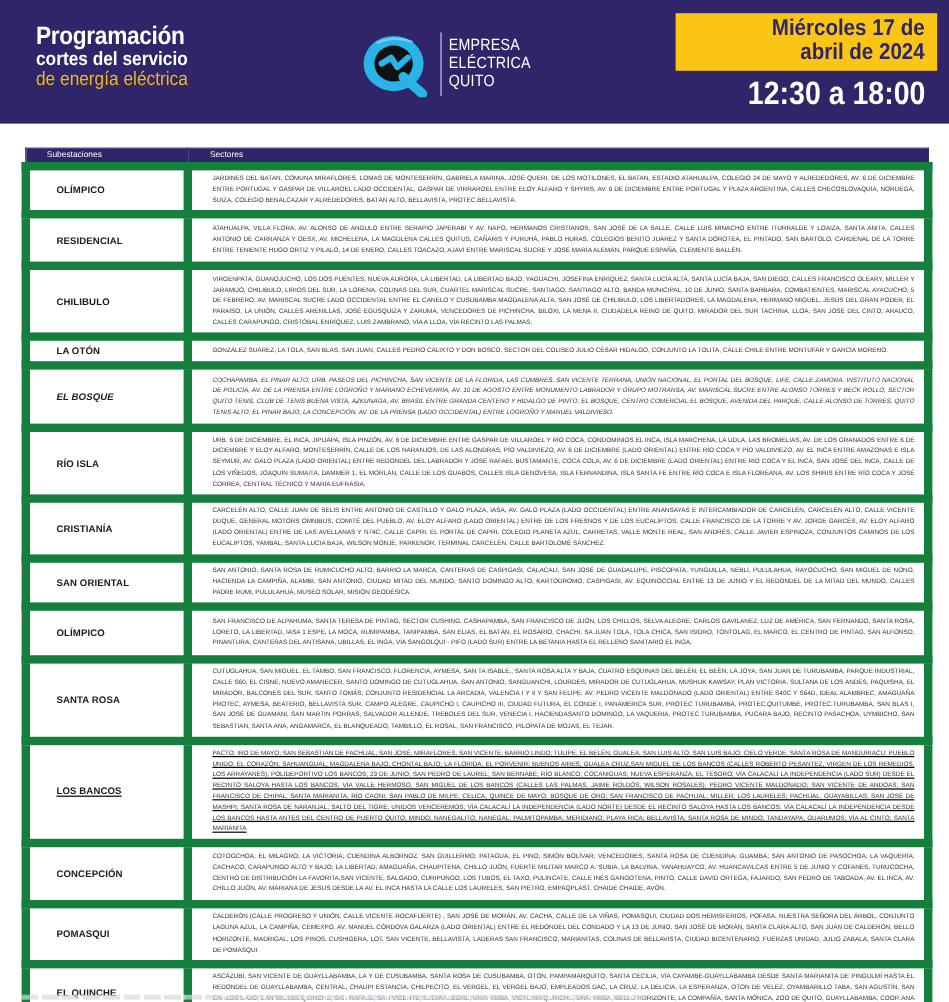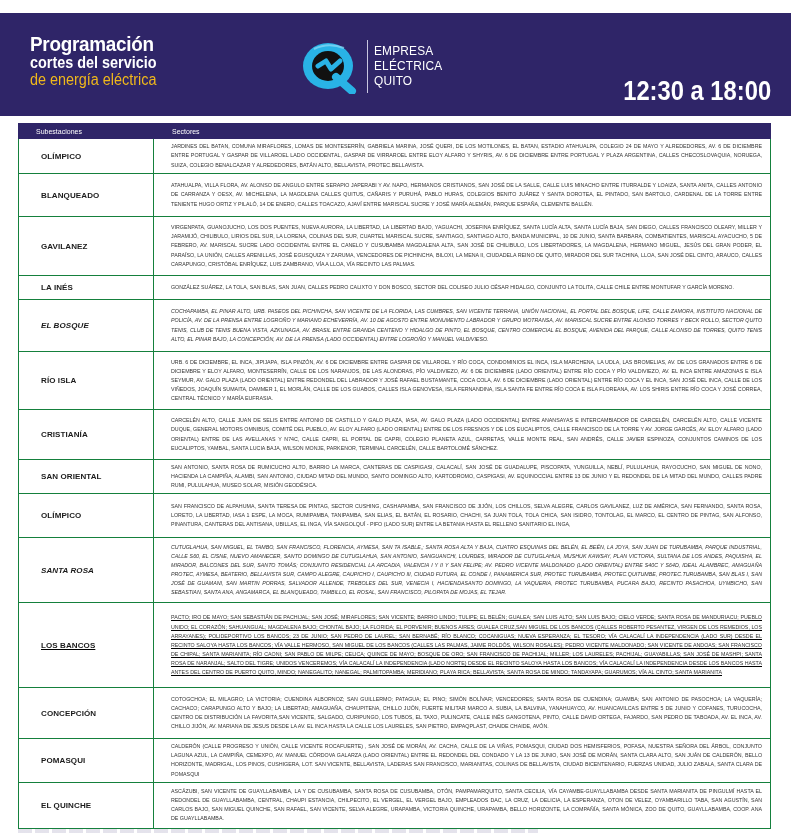--- a/index.html
+++ b/index.html
@@ -1,36 +1,36 @@
 <!DOCTYPE html>
 <html><head>
 <meta charset="utf-8">
 <style>
   * { box-sizing: border-box; margin: 0; padding: 0; }
   html, body { width: 791px; height: 835px; overflow: hidden; background: #ffffff; }
   body { font-family: "Liberation Sans", "DejaVu Sans", sans-serif; position: relative; }
 
-  .banner { position: absolute; left: 0; top: 13px; width: 791px; height: 103px; background: #2f2568; }
+  .banner { position: absolute; left: 0; top: 0; width: 791px; height: 103px; background: #2f2568; }
   .title-block { position: absolute; left: 30px; top: 20px; line-height: 1; }
   .title-main { color: #ffffff; font-weight: bold; font-size: 21px; letter-spacing: -0.3px; transform: scaleX(0.9); transform-origin: left; display: block; }
   .title-sub1 { color: #ffffff; font-weight: bold; font-size: 16px; margin-top: 1px; transform: scaleX(0.9); transform-origin: left; display: block; }
   .title-sub2 { color: #f0b81b; font-size: 16px; margin-top: 1px; transform: scaleX(0.9); transform-origin: left; display: block; }
 
   .logo { position: absolute; left: 300px; top: 26px; width: 60px; height: 55px; }
   .logo-divider { position: absolute; left: 367px; top: 27px; width: 1px; height: 53px; background: #c9c6e0; }
   .logo-text { position: absolute; left: 374px; top: 30px; color: #ffffff; font-size: 13.5px; line-height: 15px; letter-spacing: 0.2px; transform: scaleX(0.88); transform-origin: left; }
 
   .date-box { position: absolute; left: 563px; top: 11px; width: 218px; height: 48px; background: #fbc516; }
   .date-text { position: absolute; right: 10px; top: 3px; text-align: right; color: #2f2568; font-weight: bold; font-size: 19px; line-height: 20px; transform: scaleX(0.9); transform-origin: right; white-space: nowrap; }
   .time-text { position: absolute; right: 20px; top: 64px; color: #ffffff; font-weight: bold; font-size: 27px; line-height: 28px; transform: scaleX(0.88); transform-origin: right; white-space: nowrap; }
 
   table.sched { position: absolute; left: 18px; top: 123px; width: 752px; border-collapse: collapse; table-layout: fixed; }
   table.sched th { background: #2f2568; color: #ffffff; font-weight: normal; font-size: 7px; text-align: left; height: 15px; padding: 0 6px 0 17px; border: 1px solid #2f2568; }
   table.sched th.sec { padding-left: 18px; }
-  table.sched td { border: 1px solid #15803d; vertical-align: middle; margin-left: 46px; }
+  table.sched td { border: 7px solid #15803d; vertical-align: middle; margin-left: 46px; }
   table.sched td.sub { padding-left: 22px; font-weight: bold; font-size: 8px; color: #1b1b1b; letter-spacing: 0.1px; }
   table.sched td.sectors { font-size: 5.3px; line-height: 9.1px; color: #333333; padding: 3px 8px 3px 17px; text-transform: uppercase; text-align: justify; }
   col.c1 { width: 135px; }
   col.c2 { width: 617px; }
 
   .footer-note { position: absolute; left: 18px; top: 829px; width: 520px; height: 4px; background: repeating-linear-gradient(90deg, #d9d7e4 0 14px, #ffffff 14px 17px); opacity: 0.7; }
 </style>
 </head>
 <body>
 
@@ -48,49 +48,55 @@
     <path d="M36 38 L52 52" stroke="#29b3e6" stroke-width="8" stroke-linecap="round"></path>
     <path d="M14 10 Q28 3 44 9" stroke="#8fdaf5" stroke-width="2" fill="none" opacity="0.7"></path>
   </svg>
   <div class="logo-divider"></div>
   <div class="logo-text">
     <div>EMPRESA</div>
     <div>ELÉCTRICA</div>
     <div>QUITO</div>
   </div>
 
+  <div class="date-box">
+    <div class="date-text">
+      <div>Miércoles 17 de</div>
+      <div>abril de 2024</div>
+    </div>
+  </div>
   <div class="time-text">12:30 a 18:00</div>
 </div>
 
 <table class="sched">
   <colgroup>
       <col class="c1">
       <col class="c2">
     </colgroup>
   <thead>
     <tr>
       <th>Subestaciones</th>
       <th class="sec">Sectores</th>
     </tr>
   </thead>
   <tbody id="rows">
       <tr style="height: 35px;">
         <td class="sub">OLÍMPICO</td>
         <td class="sectors">JARDINES DEL BATAN, COMUNA MIRAFLORES, LOMAS DE MONTESERRÍN, GABRIELA MARINA, JOSÉ QUERI, DE LOS MOTILONES, EL BATAN, ESTADIO ATAHUALPA, COLEGIO 24 DE MAYO Y ALREDEDORES, AV. 6 DE DICIEMBRE ENTRE PORTUGAL Y GASPAR DE VILLAROEL LADO OCCIDENTAL, GASPAR DE VIRRAROEL ENTRE ELOY ALFARO Y SHYRIS, AV. 6 DE DICIEMBRE ENTRE PORTUGAL Y PLAZA ARGENTINA, CALLES CHECOSLOVAQUIA, NORUEGA, SUIZA, COLEGIO BENALCAZAR Y ALREDEDORES, BATÁN ALTO, BELLAVISTA, PROTEC.BELLAVISTA.</td>
       </tr>
       <tr style="height: 43px;">
-        <td class="sub">BLANQUEADO</td>
+        <td class="sub">RESIDENCIAL</td>
         <td class="sectors">ATAHUALPA, VILLA FLORA, AV. ALONSO DE ANGULO ENTRE SERAPIO JAPERABI Y AV. NAPO, HERMANOS CRISTIANOS, SAN JOSÉ DE LA SALLE, CALLE LUIS MINACHO ENTRE ITURRALDE Y LOAIZA, SANTA ANITA, CALLES ANTONIO DE CARRANZA Y OESX, AV. MICHELENA, LA MAGDLENA CALLES QUITUS, CAÑARIS Y PURUHÁ, PABLO HURAS, COLEGIOS BENITO JUÁREZ Y SANTA DOROTEA, EL PINTADO, SAN BARTOLO, CARDENAL DE LA TORRE ENTRE TENIENTE HUGO ORTIZ Y PILALÓ, 14 DE ENERO, CALLES TOACAZO, AJAVÍ ENTRE MARISCAL SUCRE Y JOSÉ MARÍA ALEMÁN, PARQUE ESPAÑA, CLEMENTE BALLÉN.</td>
       </tr>
       <tr style="height: 59px;">
-        <td class="sub">GAVILANEZ</td>
+        <td class="sub">CHILIBULO</td>
         <td class="sectors">VIRGENPATA, GUANOJUCHO, LOS DOS PUENTES, NUEVA AURORA, LA LIBERTAD, LA LIBERTAD BAJO, YAGUACHI, JOSEFINA ENRÍQUEZ, SANTA LUCÍA ALTA, SANTA LUCÍA BAJA, SAN DIEGO, CALLES FRANCISCO OLEARY, MILLER Y JARAMIJÓ, CHILIBULO, LIRIOS DEL SUR, LA LORENA, COLINAS DEL SUR, CUARTEL MARISCAL SUCRE, SANTIAGO, SANTIAGO ALTO, BANDA MUNICIPAL, 10 DE JUNIO, SANTA BARBARA, COMBATIENTES, MARISCAL AYACUCHO, 5 DE FEBRERO, AV. MARISCAL SUCRE LADO OCCIDENTAL ENTRE EL CANELO Y CUSUBAMBA MAGDALENA ALTA, SAN JOSÉ DE CHILIBULO, LOS LIBERTADORES, LA MAGDALENA, HERMANO MIGUEL, JESÚS DEL GRAN PODER, EL PARAÍSO, LA UNIÓN, CALLES ARENILLAS, JOSÉ EGUSQUIZA Y ZARUMA, VENCEDORES DE PICHINCHA, BILOXI, LA MENA II, CIUDADELA REINO DE QUITO, MIRADOR DEL SUR TACHINA, LLOA, SAN JOSÉ DEL CINTO, ARAUCO, CALLES CARAPUNGO, CRISTÓBAL ENRÍQUEZ, LUIS ZAMBRANO, VÍA A LLOA, VÍA RECINTO LAS PALMAS.</td>
       </tr>
       <tr style="height: 24px;">
-        <td class="sub">LA INÉS</td>
+        <td class="sub">LA OTÓN</td>
         <td class="sectors">GONZÁLEZ SUÁREZ, LA TOLA, SAN BLAS, SAN JUAN, CALLES PEDRO CALIXTO Y DON BOSCO, SECTOR DEL COLISEO JULIO CÉSAR HIDALGO, CONJUNTO LA TOLITA, CALLE CHILE ENTRE MONTUFAR Y GARCÍA MORENO.</td>
       </tr>
       <tr style="height: 52px; font-style: italic;">
         <td class="sub">EL BOSQUE</td>
         <td class="sectors">COCHAPAMBA, EL PINAR ALTO, URB. PASEOS DEL PICHINCHA, SAN VICENTE DE LA FLORIDA, LAS CUMBRES, SAN VICENTE TERRANA, UNIÓN NACIONAL, EL PORTAL DEL BOSQUE, LIFE, CALLE ZAMORA, INSTITUTO NACIONAL DE POLICÍA, AV. DE LA PRENSA ENTRE LOGROÑO Y MARIANO ECHEVERRÍA, AV. 10 DE AGOSTO ENTRE MONUMENTO LABRADOR Y GRUPO MOTRANSA, AV. MARISCAL SUCRE ENTRE ALONSO TORRES Y BECK ROLLO, SECTOR QUITO TENIS, CLUB DE TENIS BUENA VISTA, AZKUNAGA, AV. BRASIL ENTRE GRANDA CENTENO Y HIDALGO DE PINTO, EL BOSQUE, CENTRO COMERCIAL EL BOSQUE, AVENIDA DEL PARQUE, CALLE ALONSO DE TORRES, QUITO TENIS ALTO, EL PINAR BAJO, LA CONCEPCIÓN, AV. DE LA PRENSA (LADO OCCIDENTAL) ENTRE LOGROÑO Y MANUEL VALDIVIESO.</td>
       </tr>
       <tr style="height: 58px;">
         <td class="sub">RÍO ISLA</td>
         <td class="sectors">URB. 6 DE DICIEMBRE, EL INCA, JIPIJAPA, ISLA PINZÓN, AV. 6 DE DICIEMBRE ENTRE GASPAR DE VILLAROEL Y RÍO COCA, CONDOMINIOS EL INCA, ISLA MARCHENA, LA UDLA, LAS BROMELIAS, AV. DE LOS GRANADOS ENTRE 6 DE DICIEMBRE Y ELOY ALFARO, MONTESERRÍN, CALLE DE LOS NARANJOS, DE LAS ALONDRAS, PÍO VALDIVIEZO, AV. 6 DE DICIEMBRE (LADO ORIENTAL) ENTRE RÍO COCA Y PÍO VALDIVIEZO, AV. EL INCA ENTRE AMAZONAS E ISLA SEYMUR, AV. GALO PLAZA (LADO ORIENTAL) ENTRE REDONDEL DEL LABRADOR Y JOSÉ RAFAEL BUSTAMANTE, COCA COLA, AV. 6 DE DICIEMBRE (LADO ORIENTAL) ENTRE RÍO COCA Y EL INCA, SAN JOSÉ DEL INCA, CALLE DE LOS VIÑEDOS, JOAQUÍN SUMAITA, DAMMER 1, EL MORLÁN, CALLE DE LOS GUABOS, CALLES ISLA GENOVESA, ISLA FERNANDINA, ISLA SANTA FE ENTRE RÍO COCA E ISLA FLOREANA, AV. LOS SHIRIS ENTRE RÍO COCA Y JOSÉ CORREA, CENTRAL TÉCNICO Y MARÍA EUFRASIA.</td>
       </tr>
@@ -99,21 +105,21 @@
         <td class="sectors">CARCELÉN ALTO, CALLE JUAN DE SELIS ENTRE ANTONIO DE CASTILLO Y GALO PLAZA, IASA, AV. GALO PLAZA (LADO OCCIDENTAL) ENTRE ANANSAYAS E INTERCAMBIADOR DE CARCELÉN, CARCELÉN ALTO, CALLE VICENTE DUQUE, GENERAL MOTORS OMNIBUS, COMITÉ DEL PUEBLO, AV. ELOY ALFARO (LADO ORIENTAL) ENTRE DE LOS FRESNOS Y DE LOS EUCALIPTOS, CALLE FRANCISCO DE LA TORRE Y AV. JORGE GARCÉS, AV. ELOY ALFARO (LADO ORIENTAL) ENTRE DE LAS AVELLANAS Y N74C, CALLE CAPRI, EL PORTAL DE CAPRI, COLEGIO PLANETA AZUL, CARRETAS, VALLE MONTE REAL, SAN ANDRÉS, CALLE JAVIER ESPINOZA, CONJUNTOS CAMINOS DE LOS EUCALIPTOS, YAMBAL, SANTA LUCIA BAJA, WILSON MONJE, PARKENOR, TERMINAL CARCELÉN, CALLE BARTOLOMÉ SÁNCHEZ.</td>
       </tr>
       <tr style="height: 33px;">
         <td class="sub">SAN ORIENTAL</td>
         <td class="sectors">SAN ANTONIO, SANTA ROSA DE RUMICUCHO ALTO, BARRIO LA MARCA, CANTERAS DE CASPIGASI, CALACALÍ, SAN JOSÉ DE GUADALUPE, PISCOPATA, YUNGUILLA, NEBLÍ, PULULAHUA, RAYOCUCHO, SAN MIGUEL DE NONO, HACIENDA LA CAMPIÑA, ALAMBI, SAN ANTONIO, CIUDAD MITAD DEL MUNDO, SANTO DOMINGO ALTO, KARTODROMO, CASPIGASI, AV. EQUINOCCIAL ENTRE 13 DE JUNIO Y EL REDONDEL DE LA MITAD DEL MUNDO, CALLES PADRE RUMI, PULULAHUA, MUSEO SOLAR, MISIÓN GEODÉSICA.</td>
       </tr>
       <tr style="height: 44px;">
         <td class="sub">OLÍMPICO</td>
         <td class="sectors">SAN FRANCISCO DE ALPAHUMA, SANTA TERESA DE PINTAG, SECTOR CUSHING, CASHAPAMBA, SAN FRANCISCO DE JIJÓN, LOS CHILLOS, SELVA ALEGRE, CARLOS GAVILANEZ, LUZ DE AMÉRICA, SAN FERNANDO, SANTA ROSA, LORETO, LA LIBERTAD, IASA 1 ESPE, LA MOCA, RUMIPAMBA, TANIPAMBA, SAN ELIAS, EL BATÁN, EL ROSARIO, CHACHI, SA JUAN TOLA, TOLA CHICA, SAN ISIDRO, TONTOLAG, EL MARCO, EL CENTRO DE PINTAG, SAN ALFONSO, PINANTURA, CANTERAS DEL ANTISANA, UBILLAS, EL INGA, VÍA SANGOLQUÍ - PIFO (LADO SUR) ENTRE LA BETANIA HASTA EL RELLENO SANITARIO EL INGA,</td>
       </tr>
-      <tr style="height: 65px; font-style: italic;">
+      <tr style="height: 65px;">
         <td class="sub">SANTA ROSA</td>
         <td class="sectors">CUTUGLAHUA, SAN MIGUEL, EL TAMBO, SAN FRANCISCO, FLORENCIA, AYMESA, SAN TA ISABLE,; SANTA ROSA ALTA Y BAJA, CUATRO ESQUINAS DEL BELÉN, EL BEÉN, LA JOYA, SAN JUAN DE TURUBAMBA, PARQUE INDUSTRIAL, CALLE S60, EL CISNE, NUEVO AMANECER, SANTO DOMINGO DE CUTUGLAHUA, SAN ANTONIO, SANGUANCHI, LOURDES, MIRADOR DE CUTUGLAHUA, MUSHUK KAWSAY, PLAN VICTORIA, SULTANA DE LOS ANDES, PAQUISHA, EL MIRADOR, BALCONES DEL SUR, SANTO TOMÁS; CONJUNTO RESIDENCIAL LA ARCADIA, VALENCIA I Y II Y SAN FELIPE; AV. PEDRO VICENTE MALDONADO (LADO ORIENTAL) ENTRE S40C Y S64D, IDEAL ALAMBREC, AMAGUAÑA PROTEC, AYMESA, BEATERIO, BELLAVISTA SUR, CAMPO ALEGRE, CAUPICHO I, CAUPICHO III, CIUDAD FUTURA, EL CONDE I, PANAMERICA SUR, PROTEC TURUBAMBA, PROTEC.QUITUMBE, PROTEC.TURUBAMBA, SAN BLAS I, SAN JOSÉ DE GUAMANI, SAN MARTIN PORRAS, SALVADOR ALLENDE, TREBOLES DEL SUR, VENECIA I, HACIENDASANTO DOMINGO, LA VAQUERIA, PROTEC TURUBAMBA, PUCARA BAJO, RECINTO PASACHOA, UYMBICHO, SAN SEBASTIAN, SANTA ANA, ANGAMARCA, EL BLANQUEADO, TAMBILLO, EL ROSAL, SAN FRANCISCO, PILOPATA DE MOJAS, EL TEJAR.</td>
       </tr>
       <tr style="height: 85px; text-decoration: underline;">
         <td class="sub">LOS BANCOS</td>
         <td class="sectors">PACTO; IRO DE MAYO; SAN SEBASTIÁN DE PACHIJAL; SAN JOSÉ; MIRAFLORES; SAN VICENTE; BARRIO LINDO; TULIPE; EL BELÉN; GUALEA; SAN LUIS ALTO; SAN LUIS BAJO; CIELO VERDE; SANTA ROSA DE MANDURIACU; PUEBLO UNIDO; EL CORAZÓN; SAHUANGUAL; MAGDALENA BAJO; CHONTAL BAJO; LA FLORIDA; EL PORVENIR; BUENOS AIRES; GUALEA CRUZ,SAN MIGUEL DE LOS BANCOS (CALLES ROBERTO PESANTEZ, VIRGEN DE LOS REMEDIOS, LOS ARRAYANES); POLIDEPORTIVO LOS BANCOS; 23 DE JUNIO; SAN PEDRO DE LAUREL; SAN BERNABÉ; RÍO BLANCO; COCANIGUAS; NUEVA ESPERANZA; EL TESORO; VÍA CALACALÍ LA INDEPENDENCIA (LADO SUR) DESDE EL RECINTO SALOYA HASTA LOS BANCOS; VÍA VALLE HERMOSO, SAN MIGUEL DE LOS BANCOS (CALLES LAS PALMAS, JAIME ROLDÓS, WILSON ROSALES); PEDRO VICENTE MALDONADO; SAN VICENTE DE ANDOAS; SAN FRANCISCO DE CHIPAL; SANTA MARIANITA; RÍO CAONI; SAN PABLO DE MILPE; CELICA; QUINCE DE MAYO; BOSQUE DE ORO; SAN FRANCISCO DE PACHIJAL; MILLER; LOS LAURELES; PACHIJAL; GUAYABILLAS; SAN JOSÉ DE MASHPI; SANTA ROSA DE NARANJAL; SALTO DEL TIGRE; UNIDOS VENCEREMOS; VÍA CALACALÍ LA INDEPENDENCIA (LADO NORTE) DESDE EL RECINTO SALOYA HASTA LOS BANCOS; VÍA CALACALÍ LA INDEPENDENCIA DESDE LOS BANCOS HASTA ANTES DEL CENTRO DE PUERTO QUITO, MINDO; NANEGALITO; NANEGAL; PALMITOPAMBA; MERIDIANO; PLAYA RICA; BELLAVISTA; SANTA ROSA DE MINDO; TANDAYAPA; GUARUMOS; VÍA AL CINTO; SANTA MARIANITA</td>
       </tr>
       <tr style="height: 51px;">
         <td class="sub">CONCEPCIÓN</td>
         <td class="sectors">COTOGCHOA; EL MILAGRO; LA VICTORIA; CUENDINA ALBORNOZ; SAN GUILLERMO; PATAGUA; EL PINO; SIMÓN BOLÍVAR; VENCEDORES; SANTA ROSA DE CUENDINA; GUAMBA; SAN ANTONIO DE PASOCHOA; LA VAQUERÍA; CACHACO; CARAPUNGO ALTO Y BAJO; LA LIBERTAD; AMAGUAÑA, CHAUPITENA, CHILLO JIJÓN, FUERTE MILITAR MARCO A. SUBIA, LA BALVINA, YANAHUAYCO, AV. HUANCAVILCAS ENTRE 5 DE JUNIO Y COFANES, TURUCOCHA, CENTRO DE DISTRIBUCIÓN LA FAVORITA,SAN VICENTE, SALGADO, CURIPUNGO, LOS TUBOS, EL TAXO, PULINCATE, CALLE INÉS GANGOTENA, PINTO, CALLE DAVID ORTEGA, FAJARDO, SAN PEDRO DE TABOADA, AV. EL INCA, AV. CHILLO JIJÓN, AV. MARIANA DE JESUS DESDE LA AV. EL INCA HASTA LA CALLE LOS LAURELES, SAN PIETRO, EMPAQPLAST, CHAIDE CHAIDE, AVÓN.</td>

